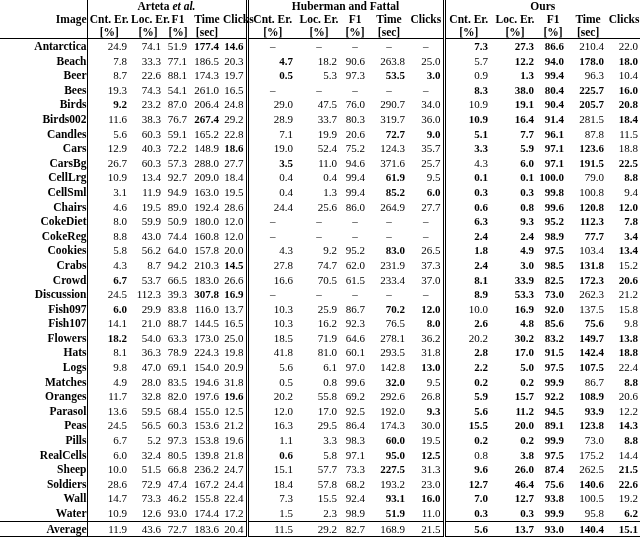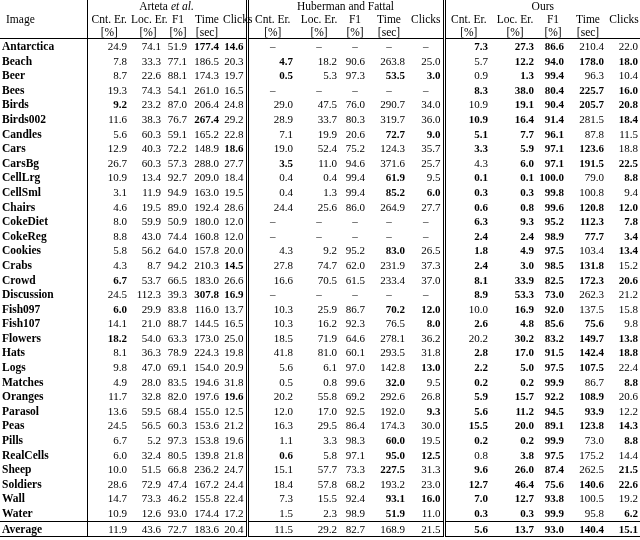--- a/index.html
+++ b/index.html
@@ -1,24 +1,24 @@
 <!DOCTYPE html>
 <html><head>
 <meta charset="utf-8">
 <style>
   html,body{margin:0;padding:0;background:#fff;width:640px;height:540px;overflow:hidden;}
   body{font-family:"Liberation Serif","DejaVu Serif",serif;color:#000;}
   table{border-collapse:collapse;table-layout:fixed;width:640px;}
   th,td{padding:0;margin:0;white-space:nowrap;overflow:visible;}
-  thead th{font-weight:normal;font-size:11.5px;text-align:center;height:13px;line-height:13px;}
+  thead th{font-weight:bold;font-size:11.5px;text-align:center;height:13px;line-height:13px;}
   thead tr.units-row th{height:12px;line-height:12px;border-bottom:1.5px solid #000;}
-  th.col-image{border-right:1px solid #000;text-align:left;padding-left:6px;border-bottom:1.5px solid #000;}
+  th.col-image{border-right:1px solid #000;text-align:right;padding-left:6px;border-bottom:1.5px solid #000;}
   .gstart{border-left:3px double #000;}
   tbody td{font-size:11px;height:14.6px;line-height:14.6px;}
-  td.col-image{border-right:1px solid #000;font-weight:bold;font-size:11.5px;text-align:left;padding-left:2px;}
+  td.col-image{border-right:1px solid #000;font-weight:bold;font-size:11.5px;text-align:right;padding-left:2px;}
   td.num{text-align:right;padding-right:4px;}
   td.num.c4{padding-right:2px;}
   td.num.dash{text-align:center;padding-right:0;}
   td.num.b{font-weight:bold;}
   tr.avg-row td{border-top:1.5px solid #000;border-bottom:1.5px solid #000;font-family:Liberation Serif, serif;}
   .ital{font-style:italic;margin-left:3px;}
   
 </style>
 </head>
 <body>

